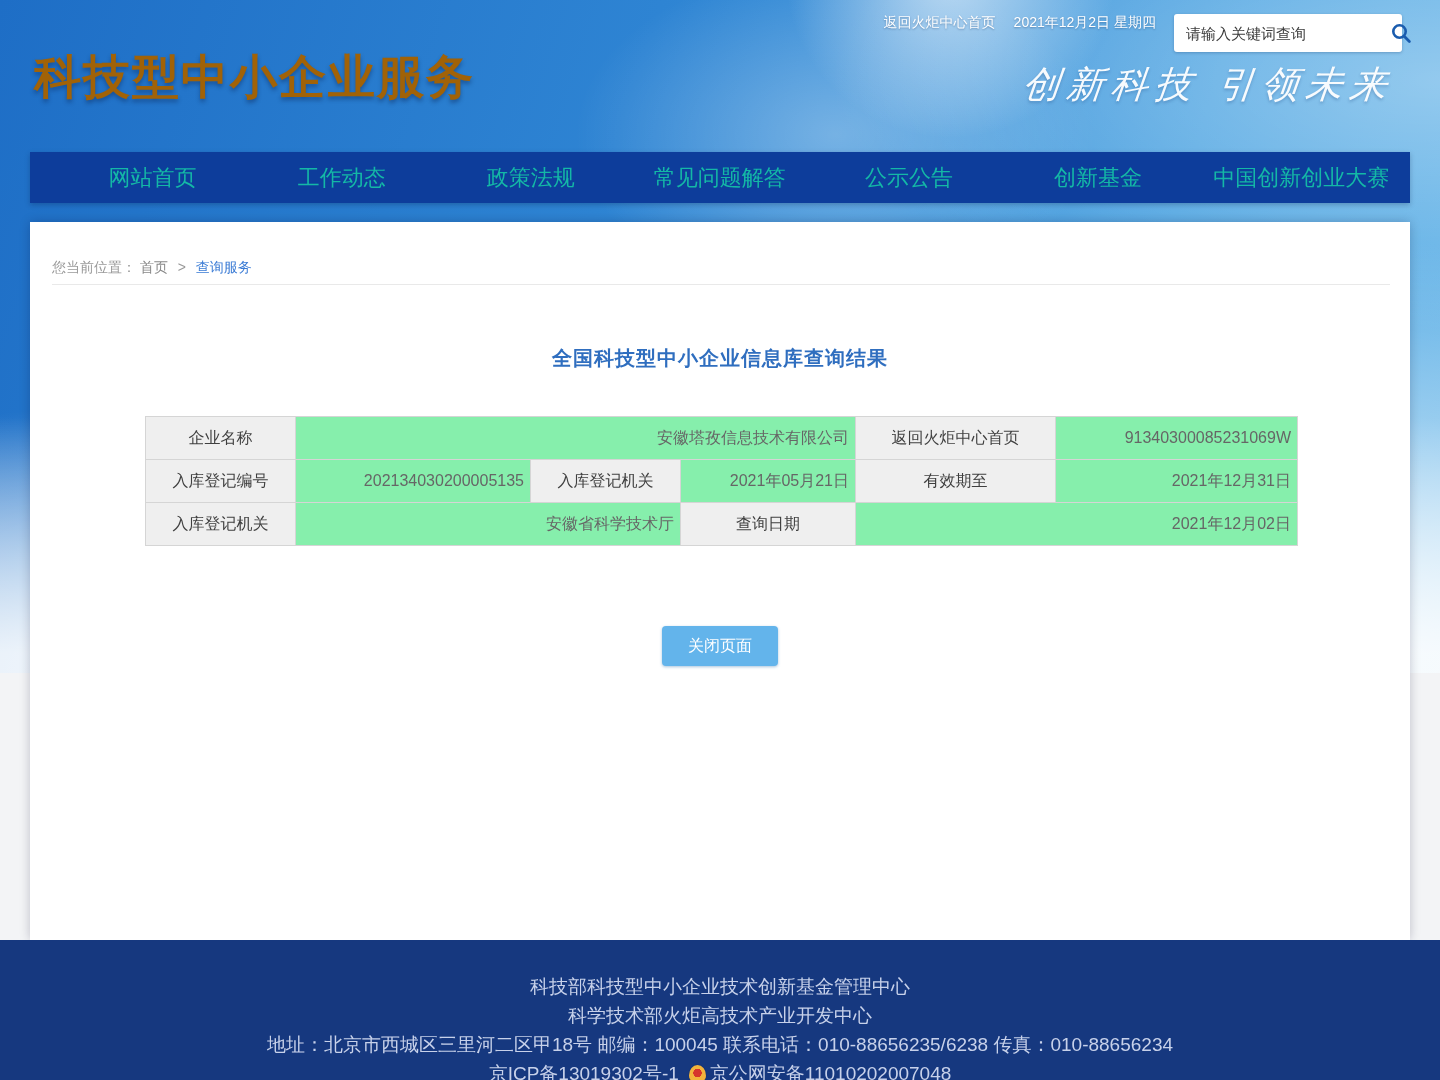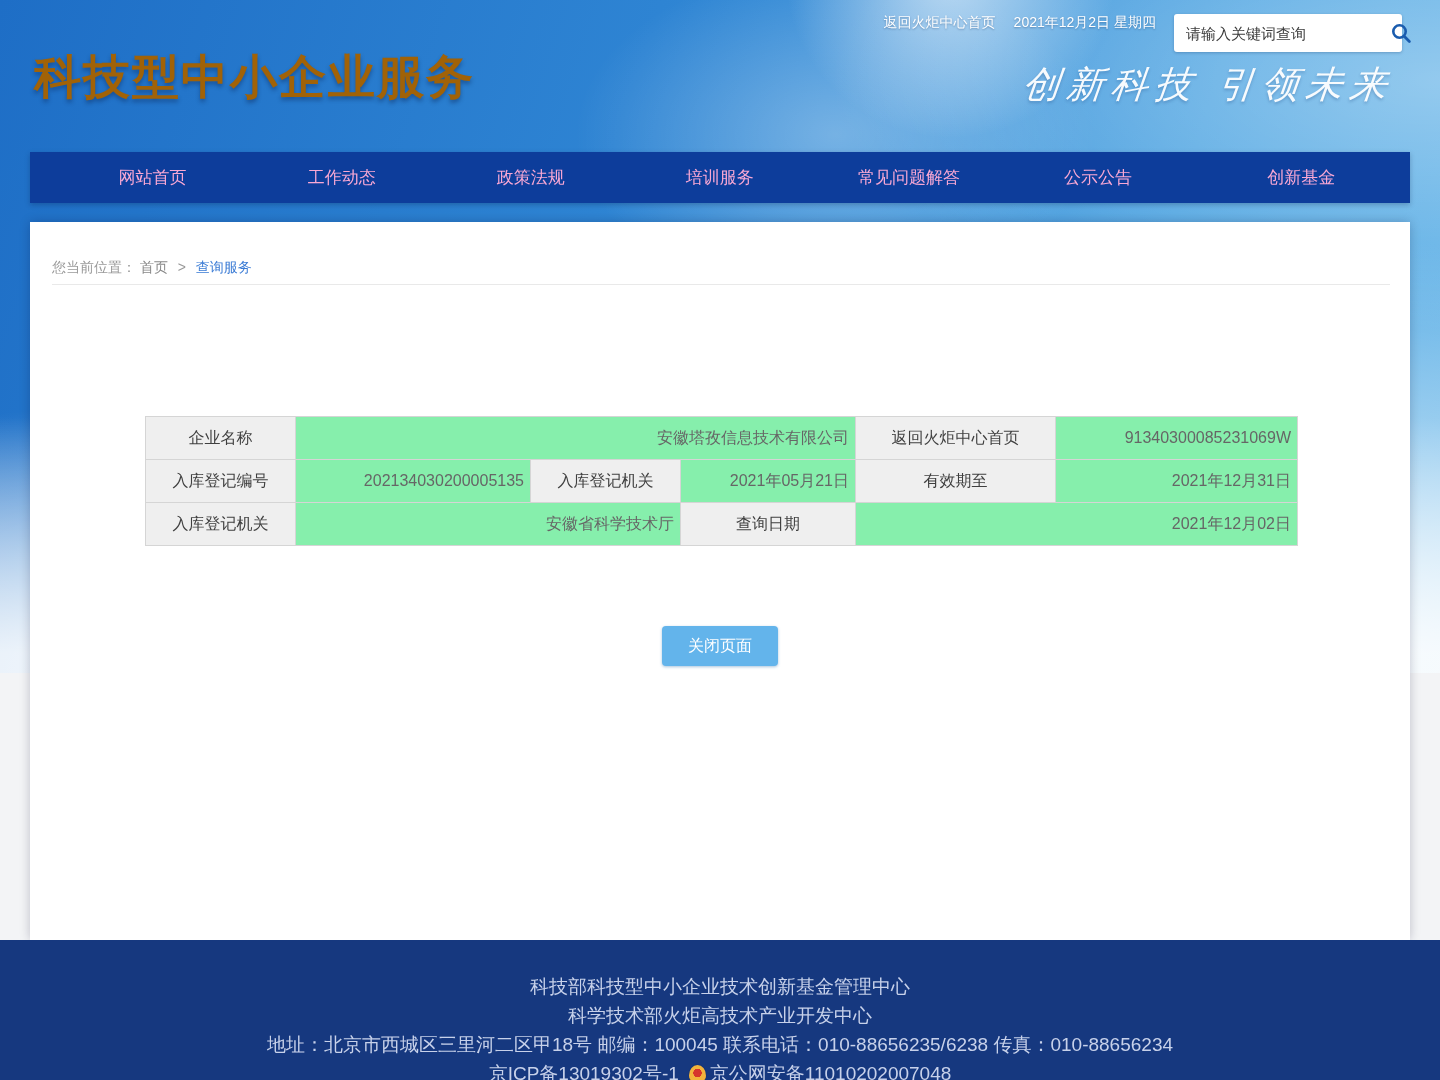--- a/index.html
+++ b/index.html
@@ -58,21 +58,21 @@
   }
   
   .navbar{
     position:absolute;top:152px;left:30px;width:1380px;height:51px;
     background:#0d3d9b;display:flex;align-items:stretch;
     padding-left:28px;box-sizing:border-box;
     box-shadow:0 2px 5px rgba(0,20,60,.25);
   }
   .nav-item{
     flex:1;display:flex;align-items:center;justify-content:center;
-    color:#f9a8d4;font-size:17px;cursor:pointer;white-space:nowrap;
+    color:#14b8a6;font-size:22px;cursor:pointer;white-space:nowrap;
   }
   .nav-item:last-child{flex:1.15;}
   
   .panel{
     position:absolute;top:222px;left:30px;width:1380px;height:718px;
     background:#ffffff;box-shadow:0 0 10px rgba(0,10,40,.22);
   }
   .breadcrumb{position:absolute;top:37px;left:22px;font-size:14px;color:#999;}
   .breadcrumb a{text-decoration:none;}
   .bc-home{color:#888;cursor:pointer;}
@@ -139,35 +139,36 @@
     </div>
   </div>
 
   <div class="slogan">创新科技 引领未来</div>
 </div>
 
 <nav class="navbar">
   <div class="nav-item">网站首页</div>
   <div class="nav-item">工作动态</div>
   <div class="nav-item">政策法规</div>
-  <div class="nav-item">培训服务</div>
   <div class="nav-item">常见问题解答</div>
   <div class="nav-item">公示公告</div>
   <div class="nav-item">创新基金</div>
+  <div class="nav-item">中国创新创业大赛</div>
 </nav>
 
 <main class="panel">
   <div class="breadcrumb">
     <span>您当前位置：</span>
     <a class="bc-home">首页</a>
     <span class="bc-sep">&gt;</span>
     <a class="bc-current">查询服务</a>
   </div>
   <div class="bc-divider"></div>
 
+  <h1 class="result-title" style="margin:0;">全国科技型中小企业信息库查询结果</h1>
 
   <table class="result-table">
     <colgroup>
       <col style="width:150px">
         <col style="width:235px">
         <col style="width:150px">
       <col style="width:175px">
         <col style="width:200px">
         <col style="width:242px">
     </colgroup>

